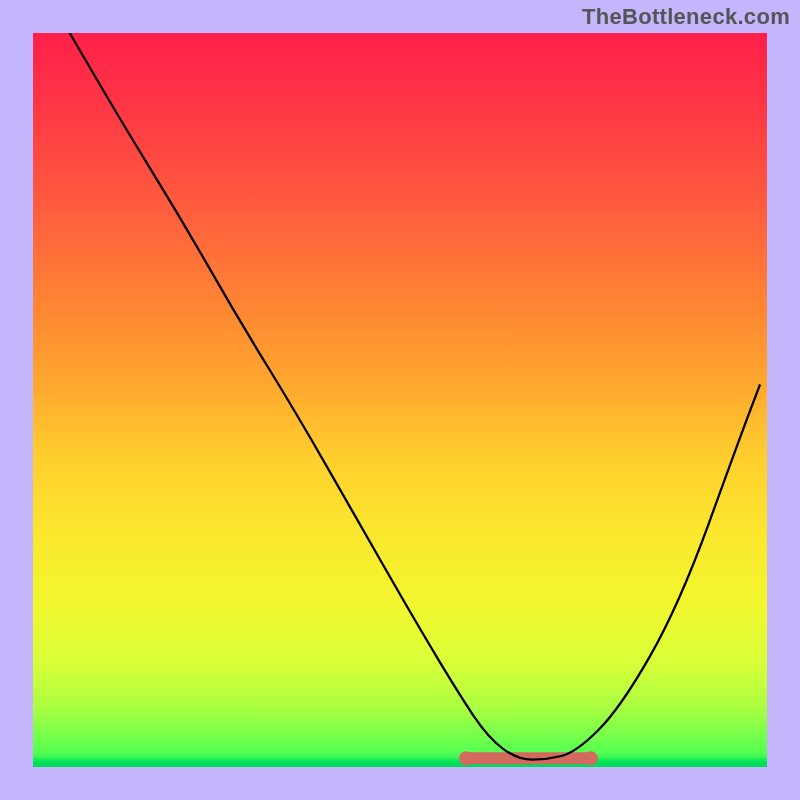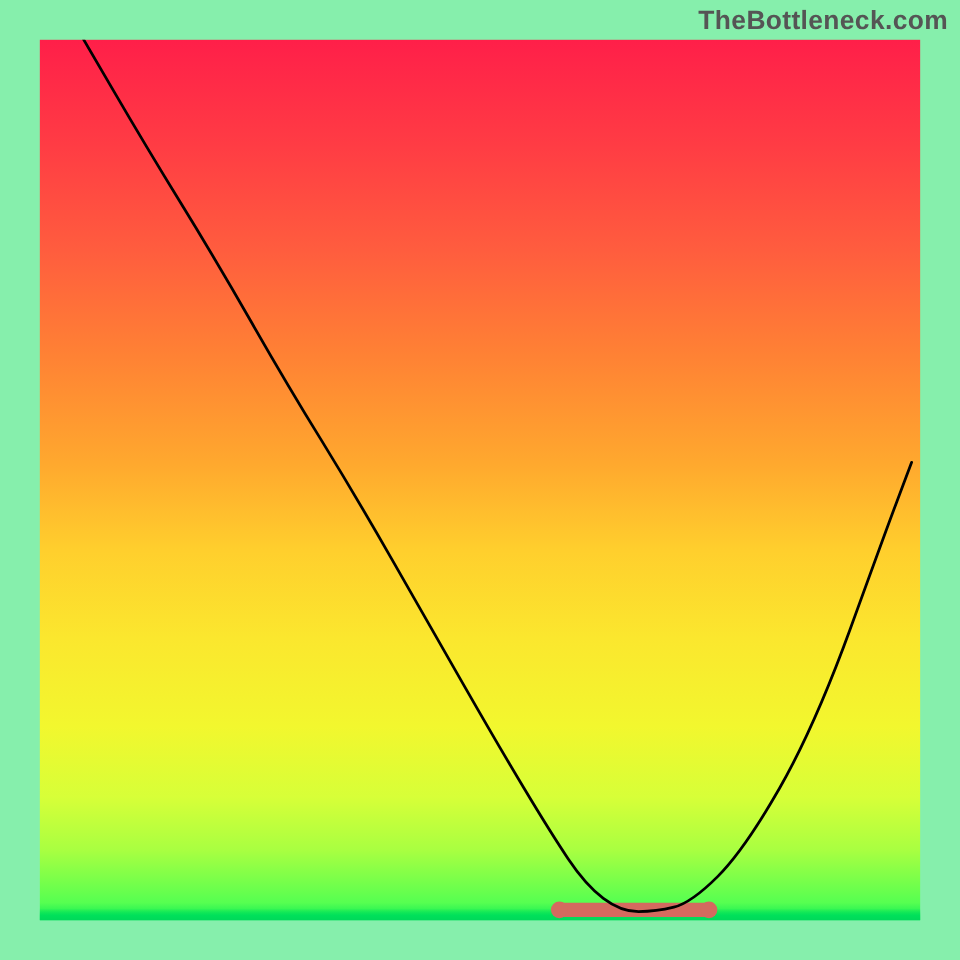--- a/index.html
+++ b/index.html
@@ -8,21 +8,21 @@
     width: 800px;
     height: 800px;
     background: #000;
     overflow: hidden;
     font-family: Arial, Helvetica, sans-serif;
   }
   .frame {
     position: relative;
     width: 800px;
     height: 800px;
-    background: #86efac;
+    background: #c4b5fd;
   }
   .watermark {
     position: absolute;
     top: 4px;
     right: 10px;
     color: #555;
     font-size: 22px;
     font-weight: 600;
     letter-spacing: 0.3px;
     z-index: 5;

